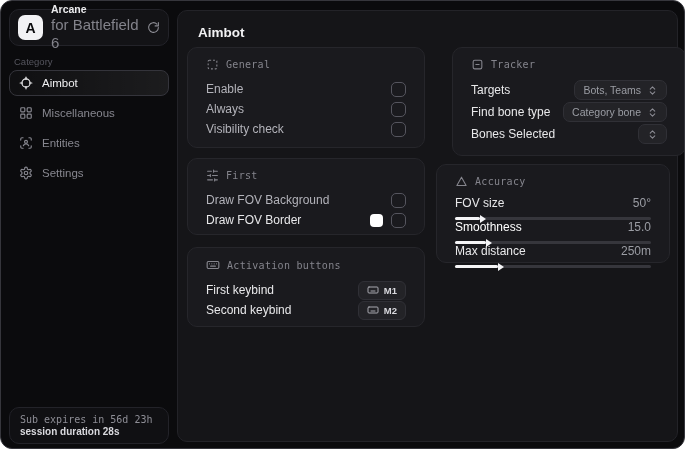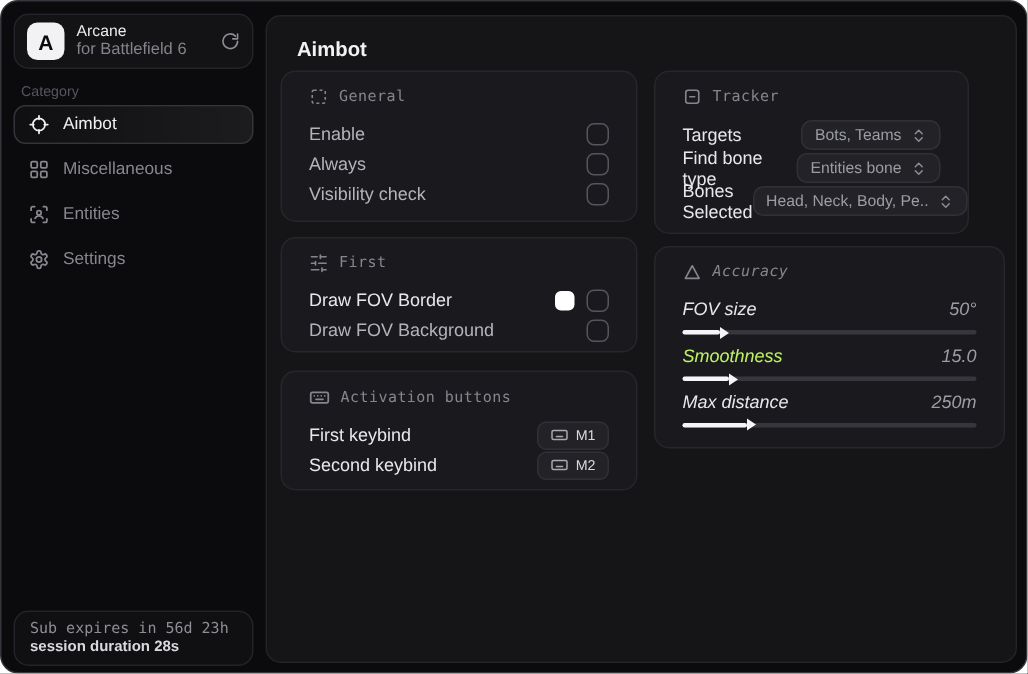--- a/index.html
+++ b/index.html
@@ -15,22 +15,22 @@
     position:absolute; left:8px; top:8px; width:160px; height:37px;
     background:#131316; border:1px solid #232329; border-radius:10px;
     display:flex; align-items:center; padding:0 8px; gap:8px;
   }
   .logo-sq{
     width:25px; height:25px; border-radius:7px; background:#f2f2f4;
     color:#0a0a0c; font-weight:bold; font-size:14px;
     display:flex; align-items:center; justify-content:center; flex:0 0 auto;
   }
   .logo-txt{ flex:1; line-height:1.2; }
-  .logo-title{ color:#ececee; font-size:10.5px; font-weight:normal; }
-  .logo-sub{ color:#83838b; font-size:11px; }
+  .logo-title{ color:#ececee; font-size:10.5px; font-weight:bold; }
+  .logo-sub{ color:#83838b; font-size:15px; }
   .icon{ display:inline-flex; align-items:center; justify-content:center; }
   .icon svg{ display:block; }
   .refresh{ color:#8d8d95; }
   .cat-label{ position:absolute; left:13px; top:55px; color:#55555e; font-size:9.5px; }
   .nav{ position:absolute; left:8px; top:69px; width:160px; display:flex; flex-direction:column; gap:4px; }
   .nav-item{
     display:flex; align-items:center; gap:9px; height:26px; padding:0 9px;
     border-radius:8px; color:#87878f; font-size:11.5px; cursor:pointer;
     border:1px solid transparent;
   }
@@ -52,22 +52,22 @@
     background:#151518; border:1px solid #232328; border-radius:10px;
   }
   .main-title{ position:absolute; left:20px; top:14px; color:#f2f2f4; font-size:13.5px; font-weight:bold; }
   .panel{
     position:absolute; background:#1a1a1e; border:1px solid #26262b; border-radius:10px;
     padding:10px 18px; display:flex; flex-direction:column;
   }
   .p-general{ left:9px;  top:36px;  width:238px; height:101px; }
   .p-visual { left:9px;  top:147px; width:238px; height:77px;  }
   .p-activation{ left:9px; top:236px; width:238px; height:80px; }
-  .p-tracker{ left:258px; top:36px;  width:210px; height:109px; }
-  .p-accuracy{ left:258px; top:153px; width:234px; height:135px;font-style:italic; }
+  .p-tracker{ left:274px; top:36px;  width:234px; height:109px; }
+  .p-accuracy{ left:258px; top:153px; width:234px; height:99px; }
   .p-head{
     display:flex; align-items:center; gap:7px; color:#85858d;
     font-family:"DejaVu Sans Mono", monospace; font-size:10px; letter-spacing:0.3px;
     margin-bottom:8px;
   }
   .prow{ display:flex; align-items:center; justify-content:space-between; flex:1; min-height:20px; }
   .prow .lbl{ font-size:12px; font-weight:500; color:#e8e8ea; }
   .prow .lbl.dim{ color:#b3b3ba;text-align:right; }
   .rt{ display:flex; align-items:center; gap:8px; }
   .checkbox{
@@ -77,21 +77,21 @@
   .swatch{ width:13px; height:13px; border-radius:4px; cursor:pointer; }
   .dd{
     display:flex; align-items:center; gap:6px; height:20px; padding:0 8px;
     background:#232327; border:1px solid #303036; border-radius:7px;
     color:#9b9da4; font-size:10.5px; cursor:pointer; white-space:nowrap;
   }
   .dd .icon{ color:#8c8c94; }
   .kbd-btn{
     display:flex; align-items:center; gap:5px; height:19px; padding:0 8px;
     background:#232327; border:1px solid #303036; border-radius:6px;
-    color:#d9d9de; font-size:9.5px; font-weight:normal; cursor:pointer;
+    color:#d9d9de; font-size:9.5px; font-weight:bold; cursor:pointer;
   }
   .kbd-btn .icon{ color:#a9a9b0; }
   
   .sgroup{ display:flex; flex-direction:column; flex:1; justify-content:center; }
   .sgroup .top{ display:flex; justify-content:space-between; align-items:center; }
   .sgroup .val{ color:#9b9da4; font-size:12px; }
   .slider{ position:relative; height:3px; background:#36363c; border-radius:2px; margin-top:7px; cursor:pointer; }
   .slider .fill{ position:absolute; left:0; top:0; height:3px; background:#f5f5f7; border-radius:2px; }
   .slider .fill::after{
     content:""; position:absolute; right:-6px; top:50%; transform:translateY(-50%);
@@ -212,29 +212,29 @@
               <line x1="21" y1="20" x2="16" y2="20"></line>
               <line x1="12" y1="20" x2="3" y2="20"></line>
               <line x1="14" y1="2" x2="14" y2="6"></line>
               <line x1="8" y1="10" x2="8" y2="14"></line>
               <line x1="16" y1="18" x2="16" y2="22"></line>
             </svg>
         </span>
         <span>First</span>
       </div>
       <div class="prow">
+        <span class="lbl dim">Draw FOV Background</span>
+        <span class="checkbox"></span>
+      </div>
+      <div class="prow">
         <span class="lbl">Draw FOV Border</span>
         <span class="rt">
           <span class="swatch" style="background: rgb(255, 255, 255);"></span>
           <span class="checkbox"></span>
         </span>
-      </div>
-      <div class="prow">
-        <span class="lbl dim">Draw FOV Background</span>
-        <span class="checkbox"></span>
       </div>
     </div>
 
     <div class="panel p-activation">
       <div class="p-head">
         <span class="icon">
           <svg width="14" height="14" viewBox="0 0 24 24" fill="none" stroke="currentColor" stroke-width="2" stroke-linecap="round">
               <rect x="2" y="6" width="20" height="12" rx="2"></rect>
               <line x1="6" y1="10" x2="6" y2="10"></line>
               <line x1="10" y1="10" x2="10" y2="10"></line>
@@ -289,33 +289,32 @@
             <svg width="11" height="11" viewBox="0 0 24 24" fill="none" stroke="currentColor" stroke-width="2.2" stroke-linecap="round" stroke-linejoin="round">
                 <path d="m7 15 5 5 5-5"></path>
                 <path d="m7 9 5-5 5 5"></path>
               </svg>
           </span>
         </span>
       </div>
       <div class="prow">
         <span class="lbl">Find bone type</span>
         <span class="dd">
-          <span>Entities bone</span>
+          <span>Category bone</span>
           <span class="icon">
             <svg width="11" height="11" viewBox="0 0 24 24" fill="none" stroke="currentColor" stroke-width="2.2" stroke-linecap="round" stroke-linejoin="round">
                 <path d="m7 15 5 5 5-5"></path>
                 <path d="m7 9 5-5 5 5"></path>
               </svg>
           </span>
         </span>
       </div>
       <div class="prow">
         <span class="lbl">Bones Selected</span>
         <span class="dd">
-          <span>Head, Neck, Body, Pe..</span>
           <span class="icon">
             <svg width="11" height="11" viewBox="0 0 24 24" fill="none" stroke="currentColor" stroke-width="2.2" stroke-linecap="round" stroke-linejoin="round">
                 <path d="m7 15 5 5 5-5"></path>
                 <path d="m7 9 5-5 5 5"></path>
               </svg>
           </span>
         </span>
       </div>
     </div>
 
@@ -332,21 +331,21 @@
         <div class="top">
           <span class="lbl" style="font-size:12px;font-weight:500;color:#e8e8ea">FOV size</span>
           <span class="val">50°</span>
         </div>
         <div class="slider">
           <div class="fill" style="width: 13%;"></div>
         </div>
       </div>
       <div class="sgroup">
         <div class="top">
-          <span class="lbl" style="font-size:12px;font-weight:500;color:#bef264">Smoothness</span>
+          <span class="lbl" style="font-size:12px;font-weight:500;color:#ffffff">Smoothness</span>
           <span class="val">15.0</span>
         </div>
         <div class="slider">
           <div class="fill" style="width: 16%;"></div>
         </div>
       </div>
       <div class="sgroup">
         <div class="top">
           <span class="lbl" style="font-size:12px;font-weight:500;color:#e8e8ea">Max distance</span>
           <span class="val">250m</span>

